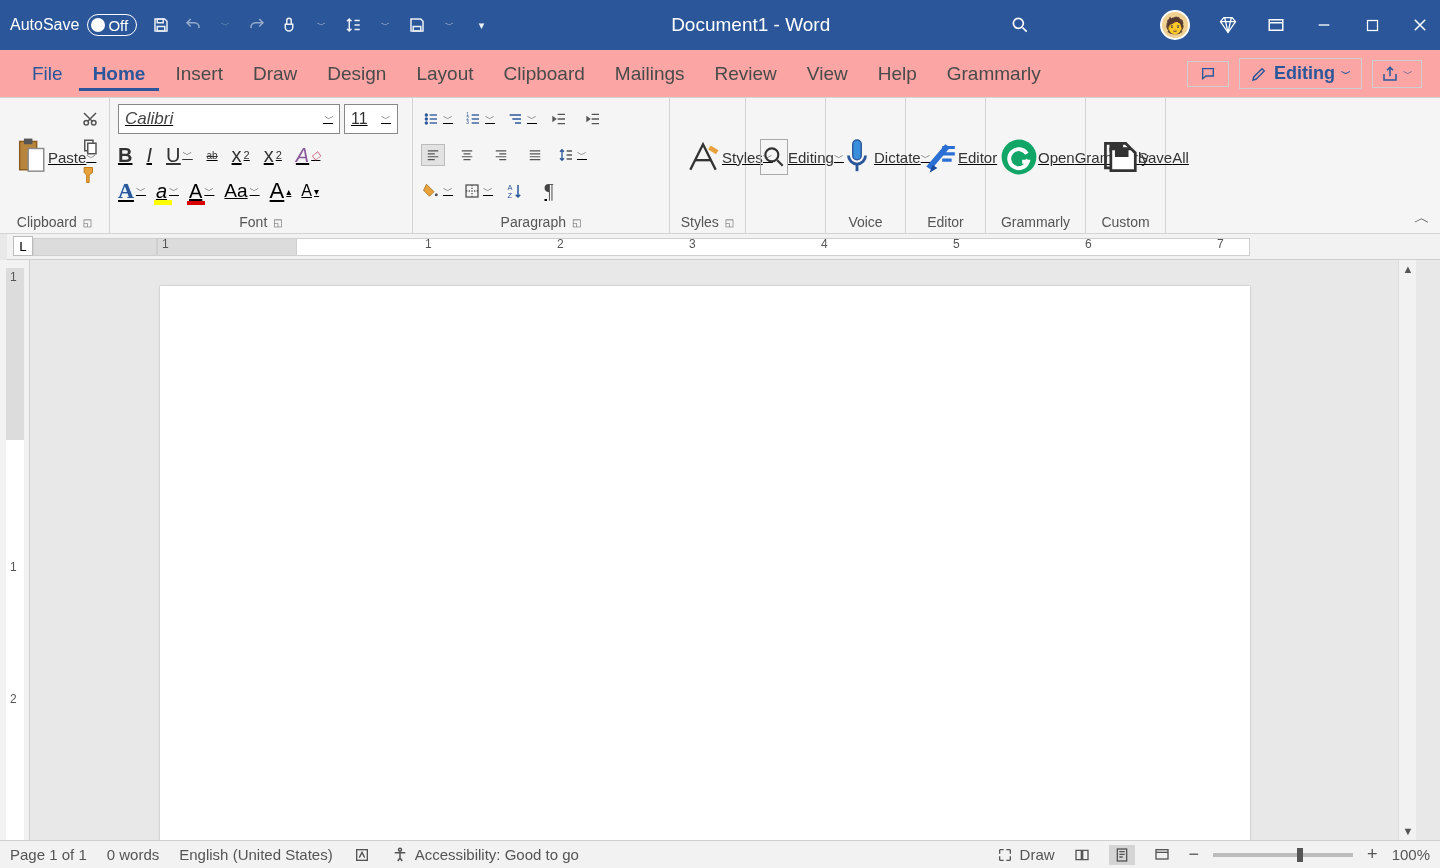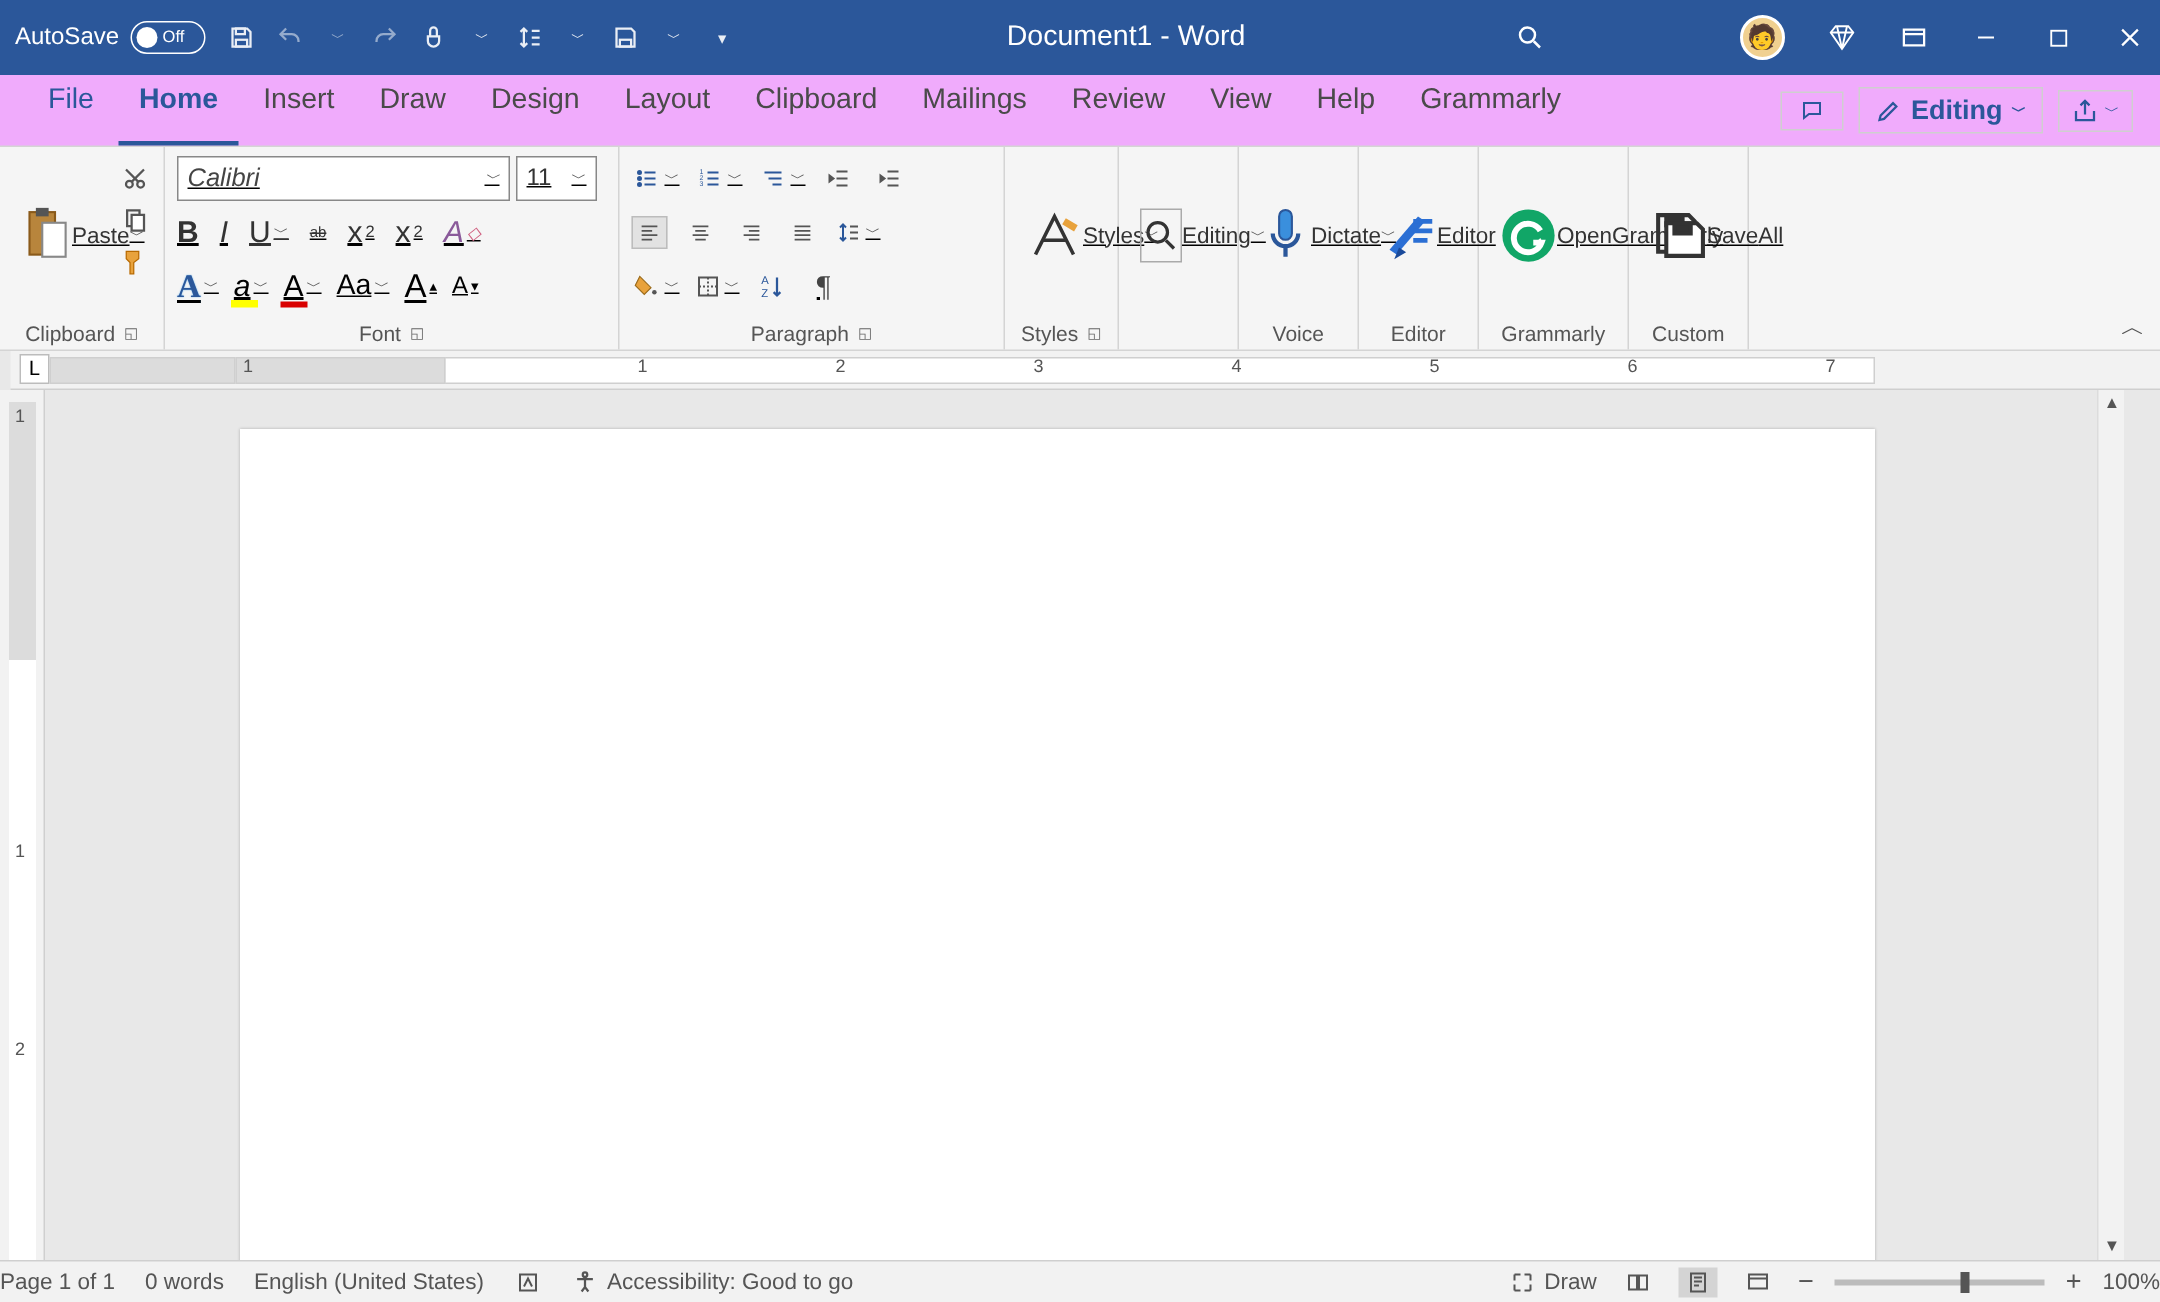--- a/index.html
+++ b/index.html
@@ -2,28 +2,28 @@
 <html><head>
 <meta charset="utf-8">
 <style>
 * { box-sizing: border-box; margin: 0; padding: 0; font-family: "Segoe UI", Arial, sans-serif; }
 body { width: 1440px; height: 868px; background: #e8e8e8; overflow: hidden; display:flex; flex-direction:column;}
 .titlebar { height: 50px; background: #2b579a; color: #fff; display: flex; align-items: center; padding: 0 10px; font-size: 15px; }
 .titlebar .autosave { display: flex; align-items: center; gap: 8px; margin-right:14px;}
 .autosave-label { font-size: 16px; }
 .autosave-switch { width: 50px; height: 22px; border: 1px solid #fff; border-radius: 11px; display:flex; align-items:center; padding:0 3px; gap:3px;}
 .autosave-switch .knob { width:14px; height:14px; background:#fff; border-radius:50%; }
-.autosave-switch .off { font-size:11px; }
+.autosave-switch .off { font-size:15px; }
 .qat { display: flex; align-items:center; gap:12px; }
 .qat .qicon { width: 20px; height:20px; display:flex; align-items:center; justify-content:center; color:#fff; opacity:0.9; }
 .title-center { flex:1; text-align:center; font-size:19px; }
 .title-right { display:flex; align-items:center; gap:28px; }
 .title-right .wicon { width:20px; height:20px; display:flex; align-items:center; justify-content:center; }
 .avatar-circle { width:30px; height:30px; border-radius:50%; background:#f0d090; display:flex; align-items:center; justify-content:center; font-size:16px; border:2px solid #fff;}
-.menubar { height: 48px; background: #f0abfc; border-bottom:1px solid #d4d4d4; display:flex; padding: 0 18px; gap: 2px; }
+.menubar { height: 48px; background: #fca5a5; border-bottom:1px solid #d4d4d4; display:flex; align-items:center; padding: 0 18px; gap: 2px; }
 .menubar .tab { font-size:19px; color:#4a4a4a; padding: 6px 14px; cursor:pointer; }
 .menubar .tab.file { color:#2b579a; }
 .menubar .tab.active { color:#2b579a; font-weight:600; border-bottom: 3px solid #2b579a; padding-bottom:3px;}
 .menubar .rightbtns { margin-left:auto; display:flex; align-items:center; gap:10px; }
 .comment-btn { border:1px solid #cfcfcf; padding:4px 10px; display:flex; align-items:center; justify-content:center; color:#2b579a;}
 .editing-btn { border:1px solid #cfcfcf; padding:4px 10px; display:flex; align-items:center; gap:6px; color:#2b579a; font-size:18px; font-weight:600;}
 .share-btn { border:1px solid #cfcfcf; padding:4px 8px; display:flex; align-items:center; gap:4px; color:#2b579a;}
 .ribbon { height: 136px; background: #f5f5f5; border-bottom:1px solid #d4d4d4; display:flex; position:relative;}
 .group { border-right:1px solid #d4d4d4; display:flex; flex-direction:column; padding: 6px 8px 0 8px; }
 .group .gbody { flex:1; display:flex;text-decoration:underline; }
@@ -65,21 +65,21 @@
 .ruler-num{ position:absolute; top:3px; font-size:12px; color:#555;}
 .doc-row{ flex:1; display:flex; }
 .ruler-v{ width:30px; background:#f2f2f2; border-right:1px solid #cfcfcf; position:relative; margin-top:0;}
 .ruler-v .vstrip{ position:absolute; left:6px; top:8px; bottom:0; width:18px; background:#dcdcdc;}
 .ruler-v .vstrip.white{ top:180px; background:#fff;}
 .doc-scroll { flex:1; position:relative; overflow:hidden;}
 .page { position:absolute; left:130px; top:26px; width:1090px; height:900px; background:#fff; box-shadow:0 0 2px rgba(0,0,0,0.25);}
 .scrollbar-v{ position:absolute; right:24px; top:0; bottom:0; width:18px; background:#f2f2f2; border-left:1px solid #dcdcdc;}
 .scrollbar-v .arrow{ position:absolute; left:0; width:18px; height:18px; display:flex; align-items:center; justify-content:center; font-size:11px; color:#555;}
 
-.statusbar{ height:28px; background:#f2f2f2; border-top:1px solid #cfcfcf; display:flex; align-items:center; padding:0 0; font-size:15px; color:#555; gap:20px;}
+.statusbar{ height:28px; background:#f2f2f2; border-top:1px solid #cfcfcf; display:flex; align-items:center; padding:0 10px; font-size:15px; color:#555; gap:20px;}
 .statusbar .right{ margin-left:auto; display:flex; align-items:center; gap:14px;}
 .viewbtn{ width:26px; height:20px; display:flex; align-items:center; justify-content:center; color:#555;}
 .viewbtn.active{ background:#d4d4d4;}
 .zoom-slider{ width:140px; height:4px; background:#bcbcbc; position:relative;}
 .zoom-slider .handle{ position:absolute; left:60%; top:-5px; width:6px; height:14px; background:#555;}
 svg{ display:block; }
 </style>
 </head>
 <body>
 

